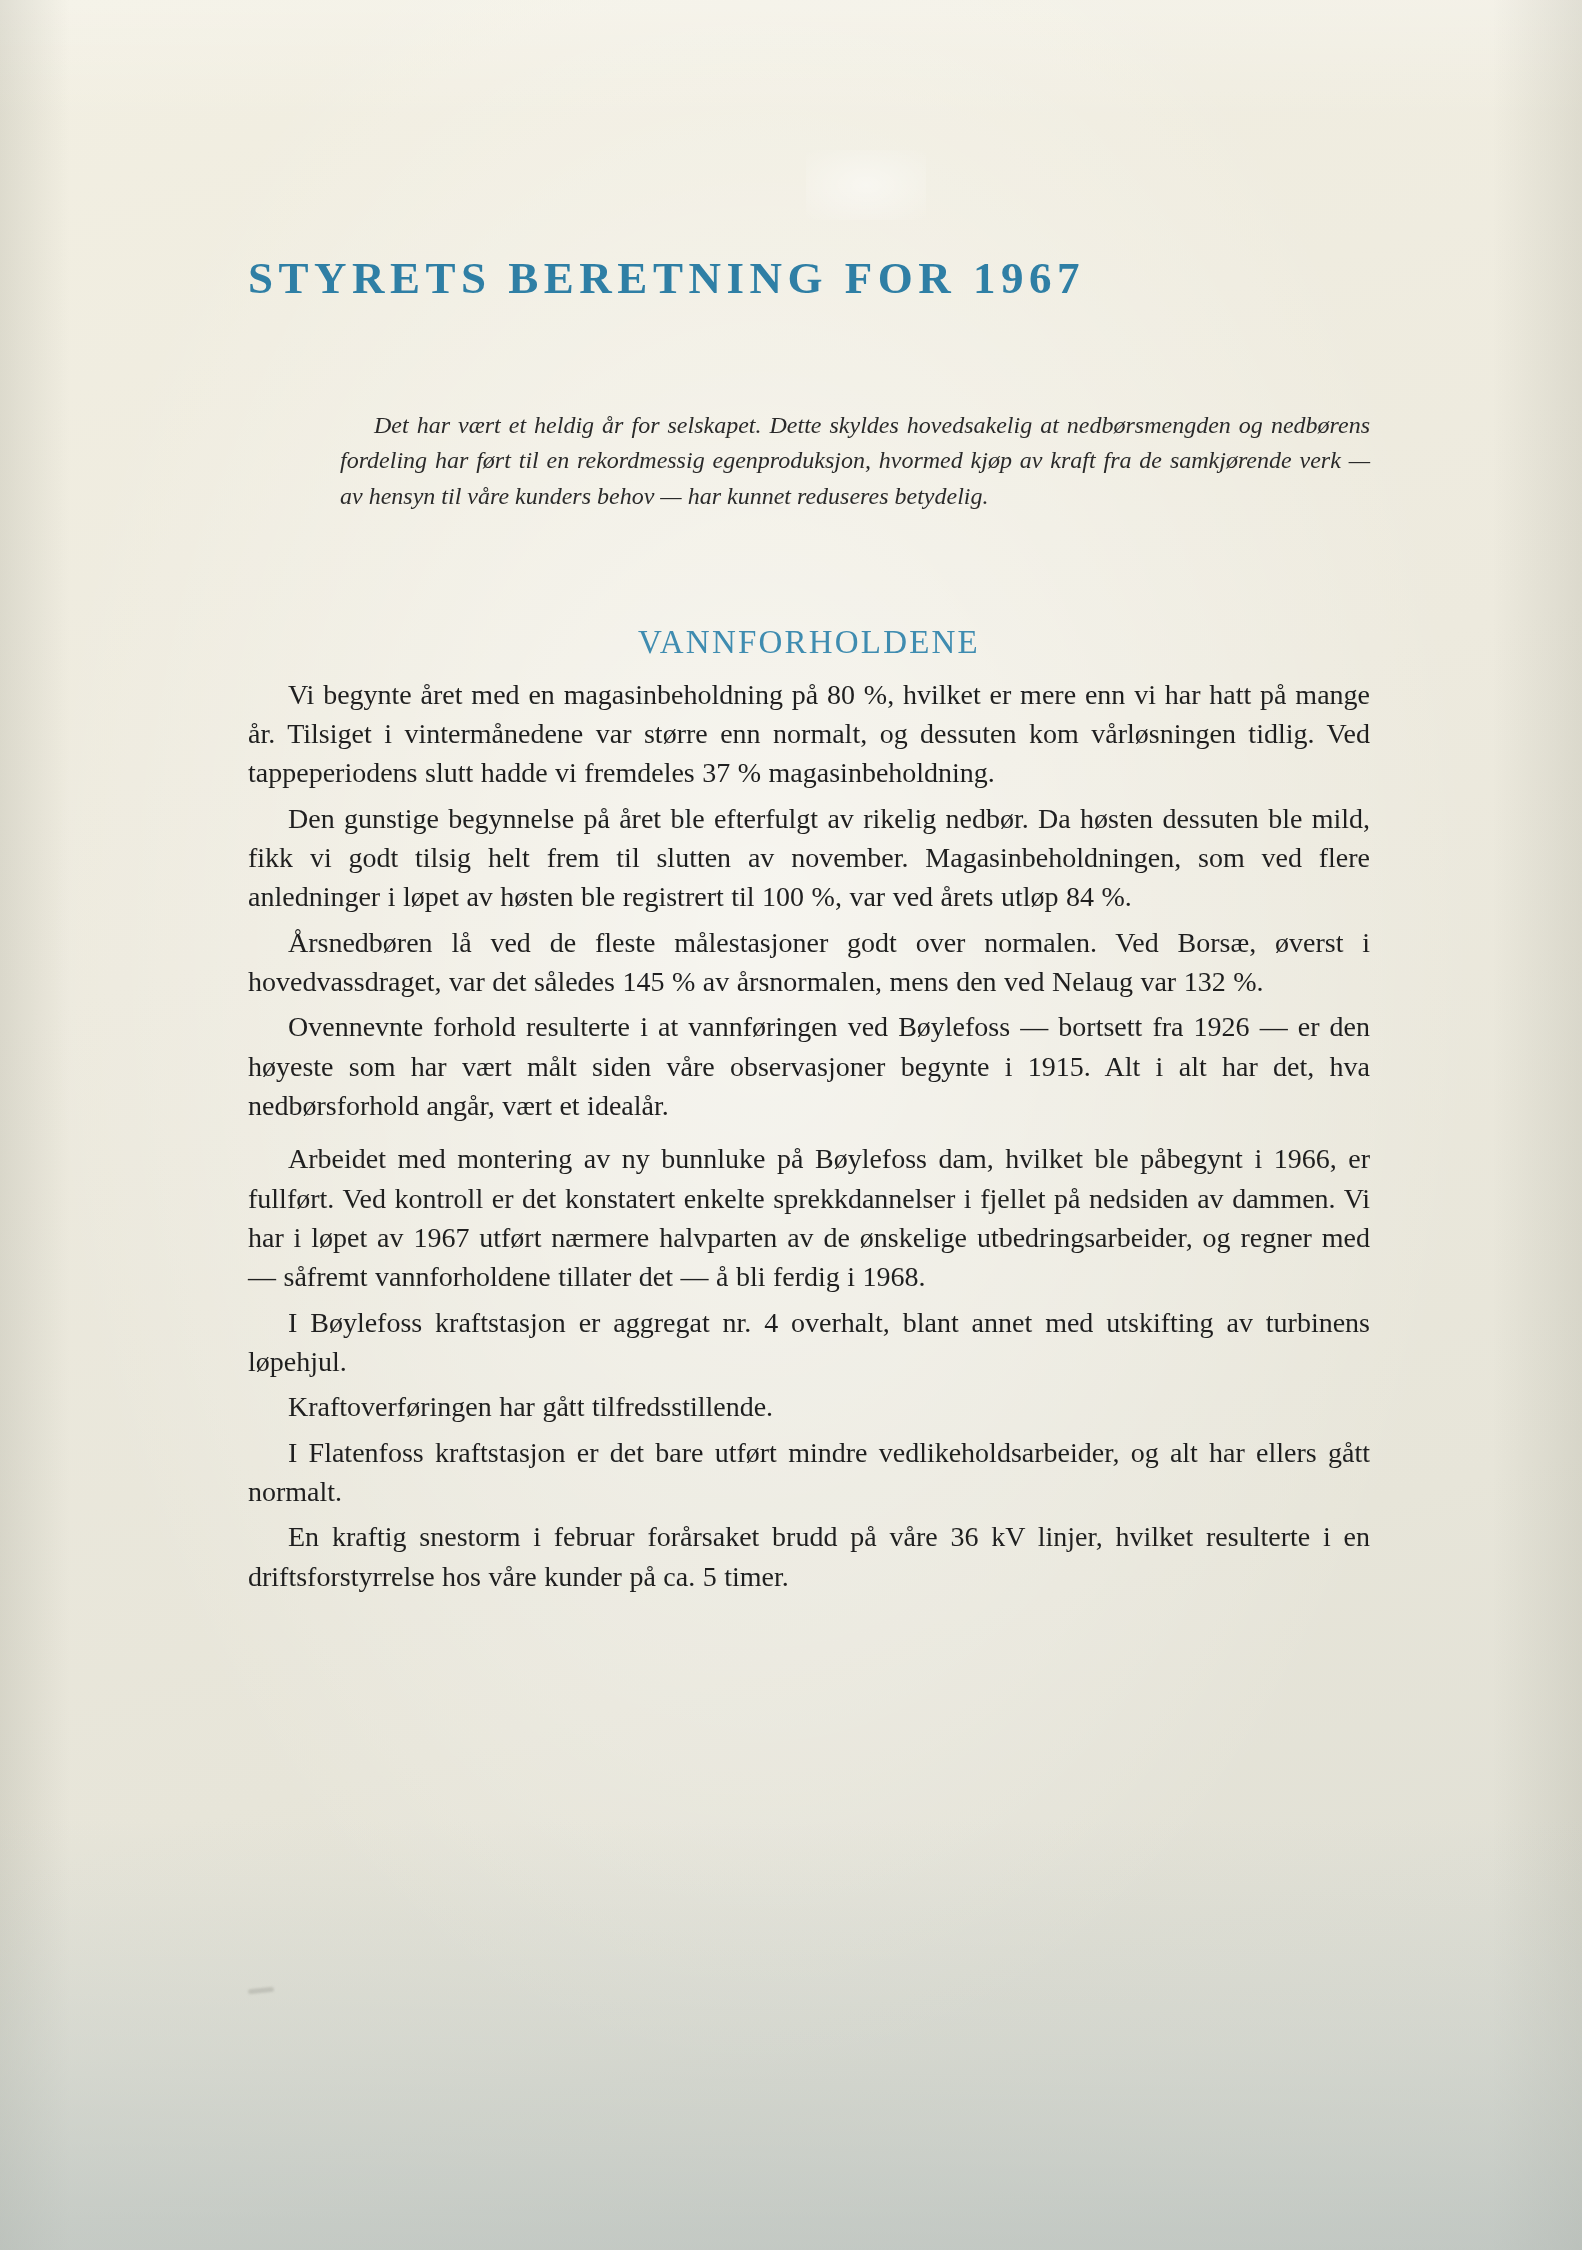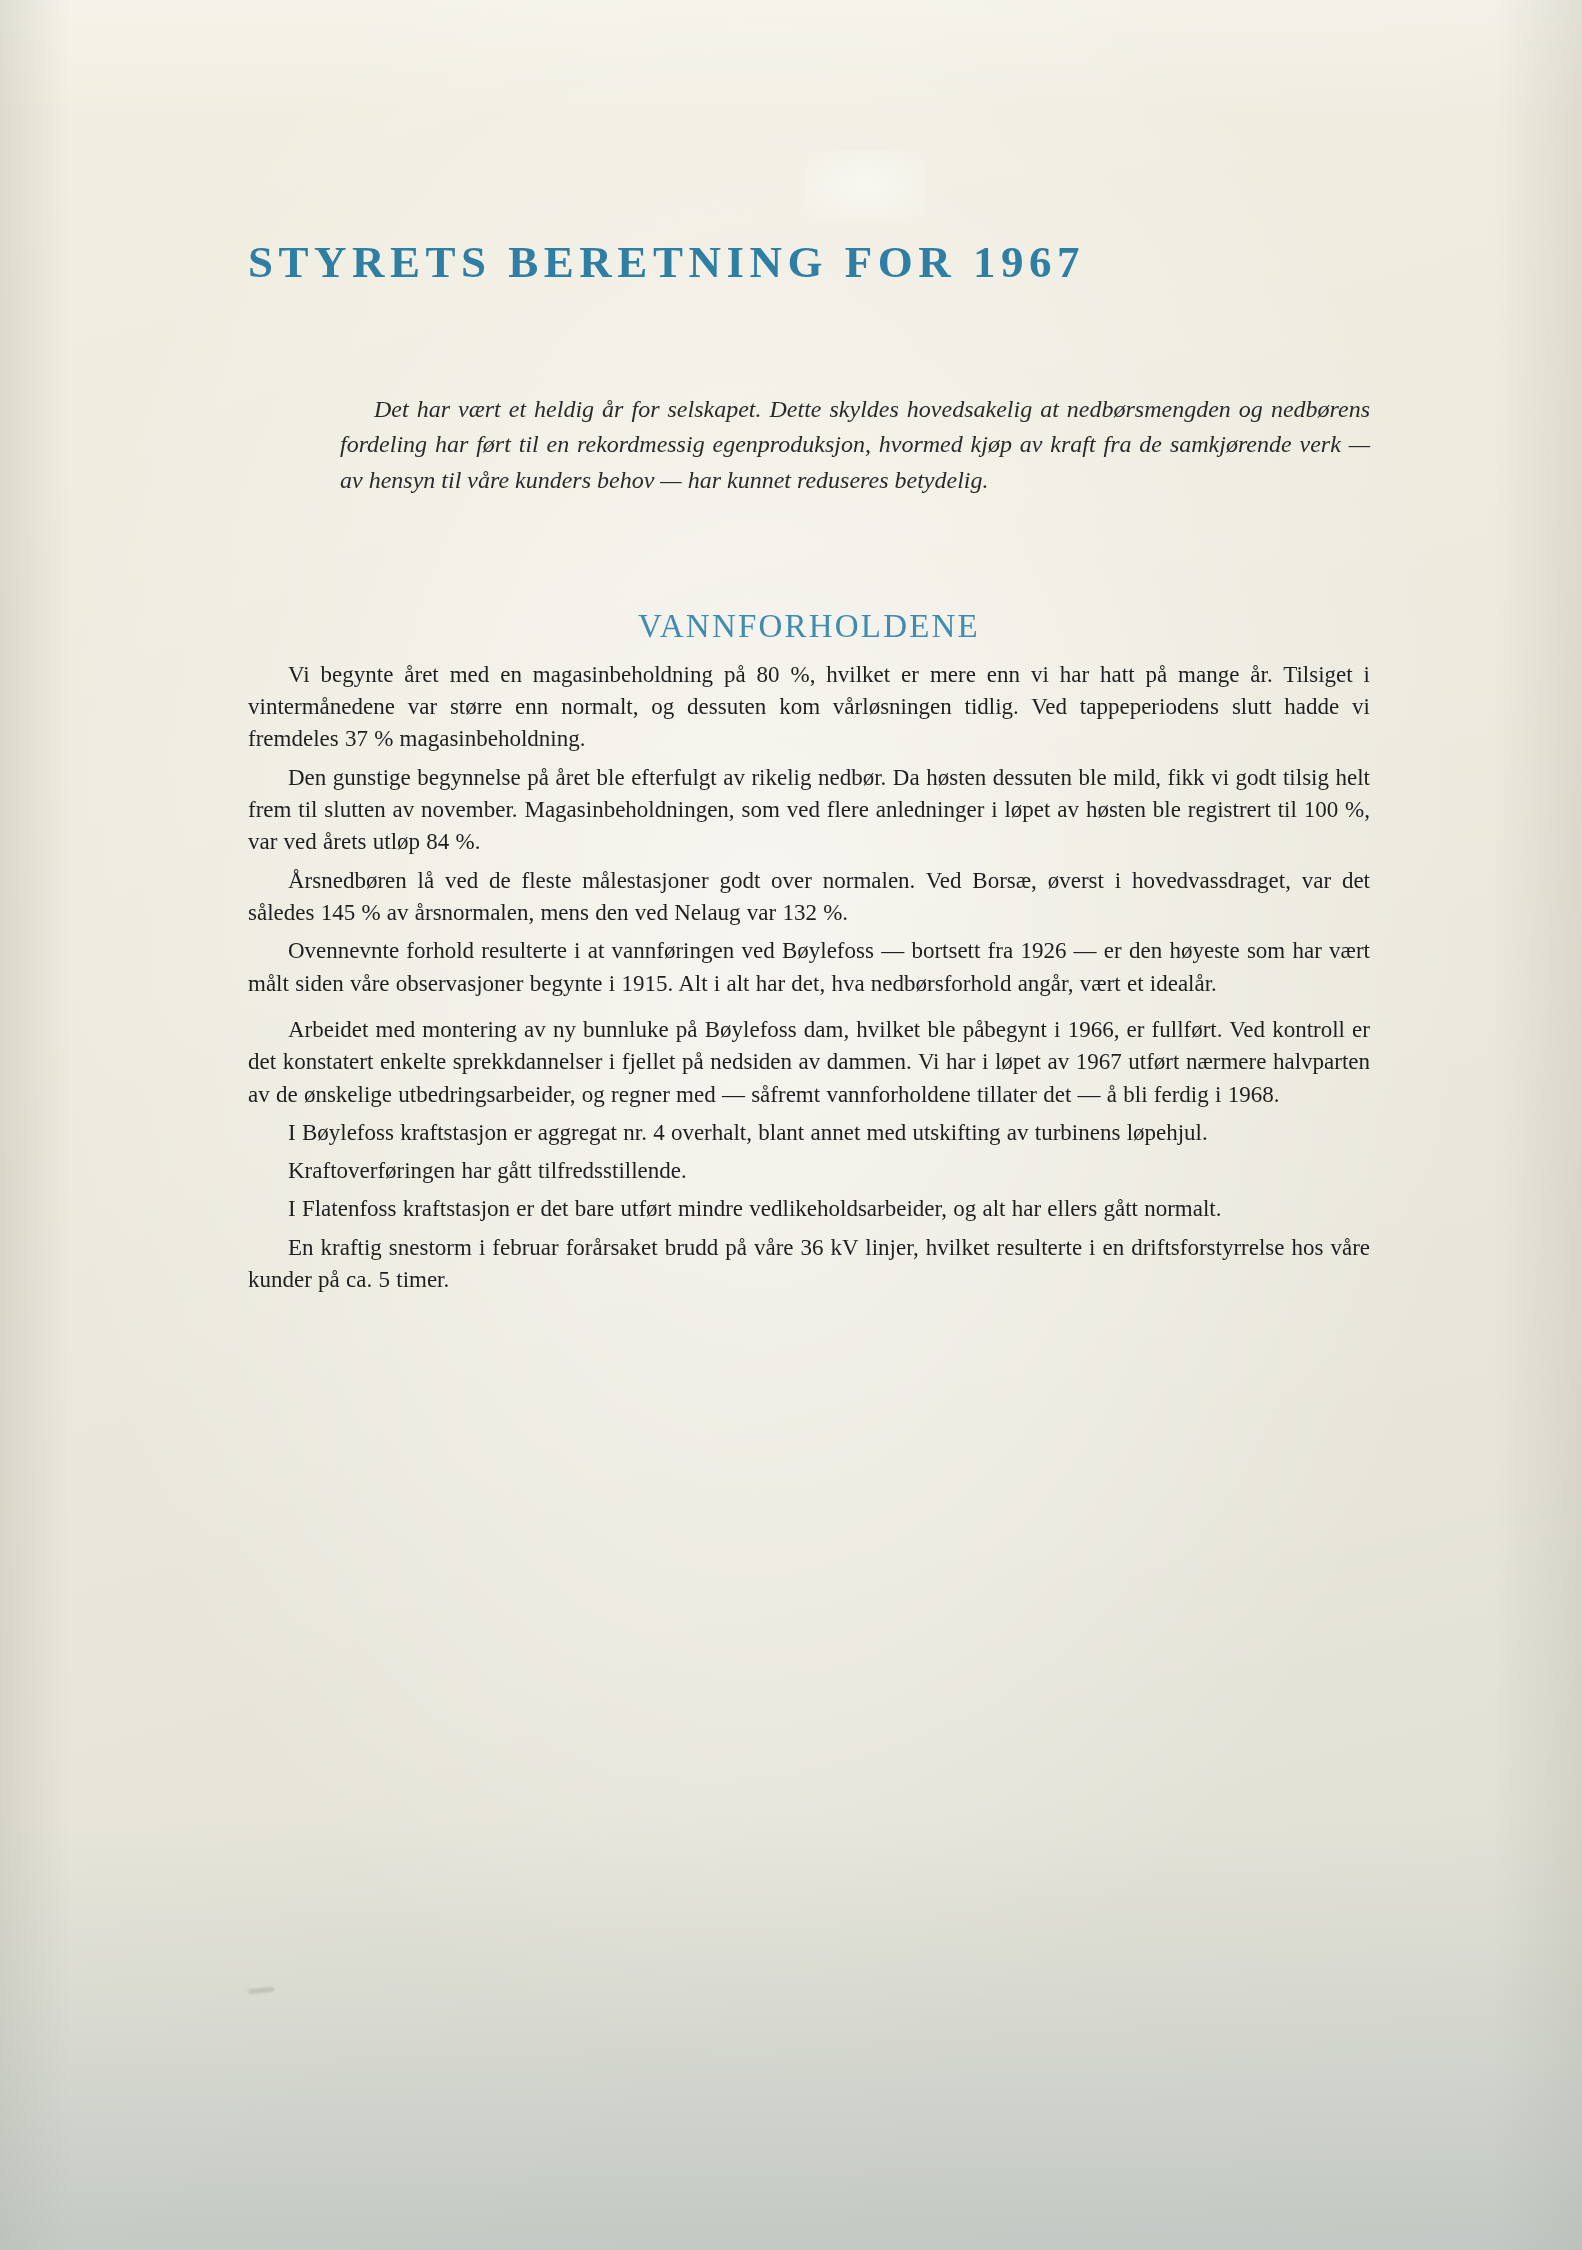--- a/index.html
+++ b/index.html
@@ -37,21 +37,21 @@
     position: absolute;
     left: 0; right: 0; bottom: 0;
     height: 430px;
     background: linear-gradient(to bottom, rgba(196,202,198,0.0) 0%, rgba(186,195,192,0.35) 55%, rgba(172,183,182,0.55) 100%);
     pointer-events: none;
   }
 
   .content {
     position: relative;
     z-index: 2;
-    padding: 0 212px 0 350px;
+    padding: 16px 212px 0 350px;
   }
 
   h1.doc-title {
     margin: 0;
     padding-top: 236px;
     font-family: "Liberation Serif", serif;
     font-size: 45px;
     font-weight: 700;
     letter-spacing: 5.5px;
     color: #2f7fa5;
@@ -82,21 +82,21 @@
     text-align: center;
   }
   h2.section-title.second {
     padding-top: 66px;
   }
 
   p.body-par {
     margin: 0;
     margin-left: -102px;
     padding-top: 6px;
-    font-size: 23px;
+    font-size: 28px;
     line-height: 1.405;
     color: #1f1f1f;
     text-align: justify;
     text-indent: 40px;
     word-spacing: 0.5px;
   }
   p.body-par.first {
     padding-top: 14px;
   }
   .section-block {

